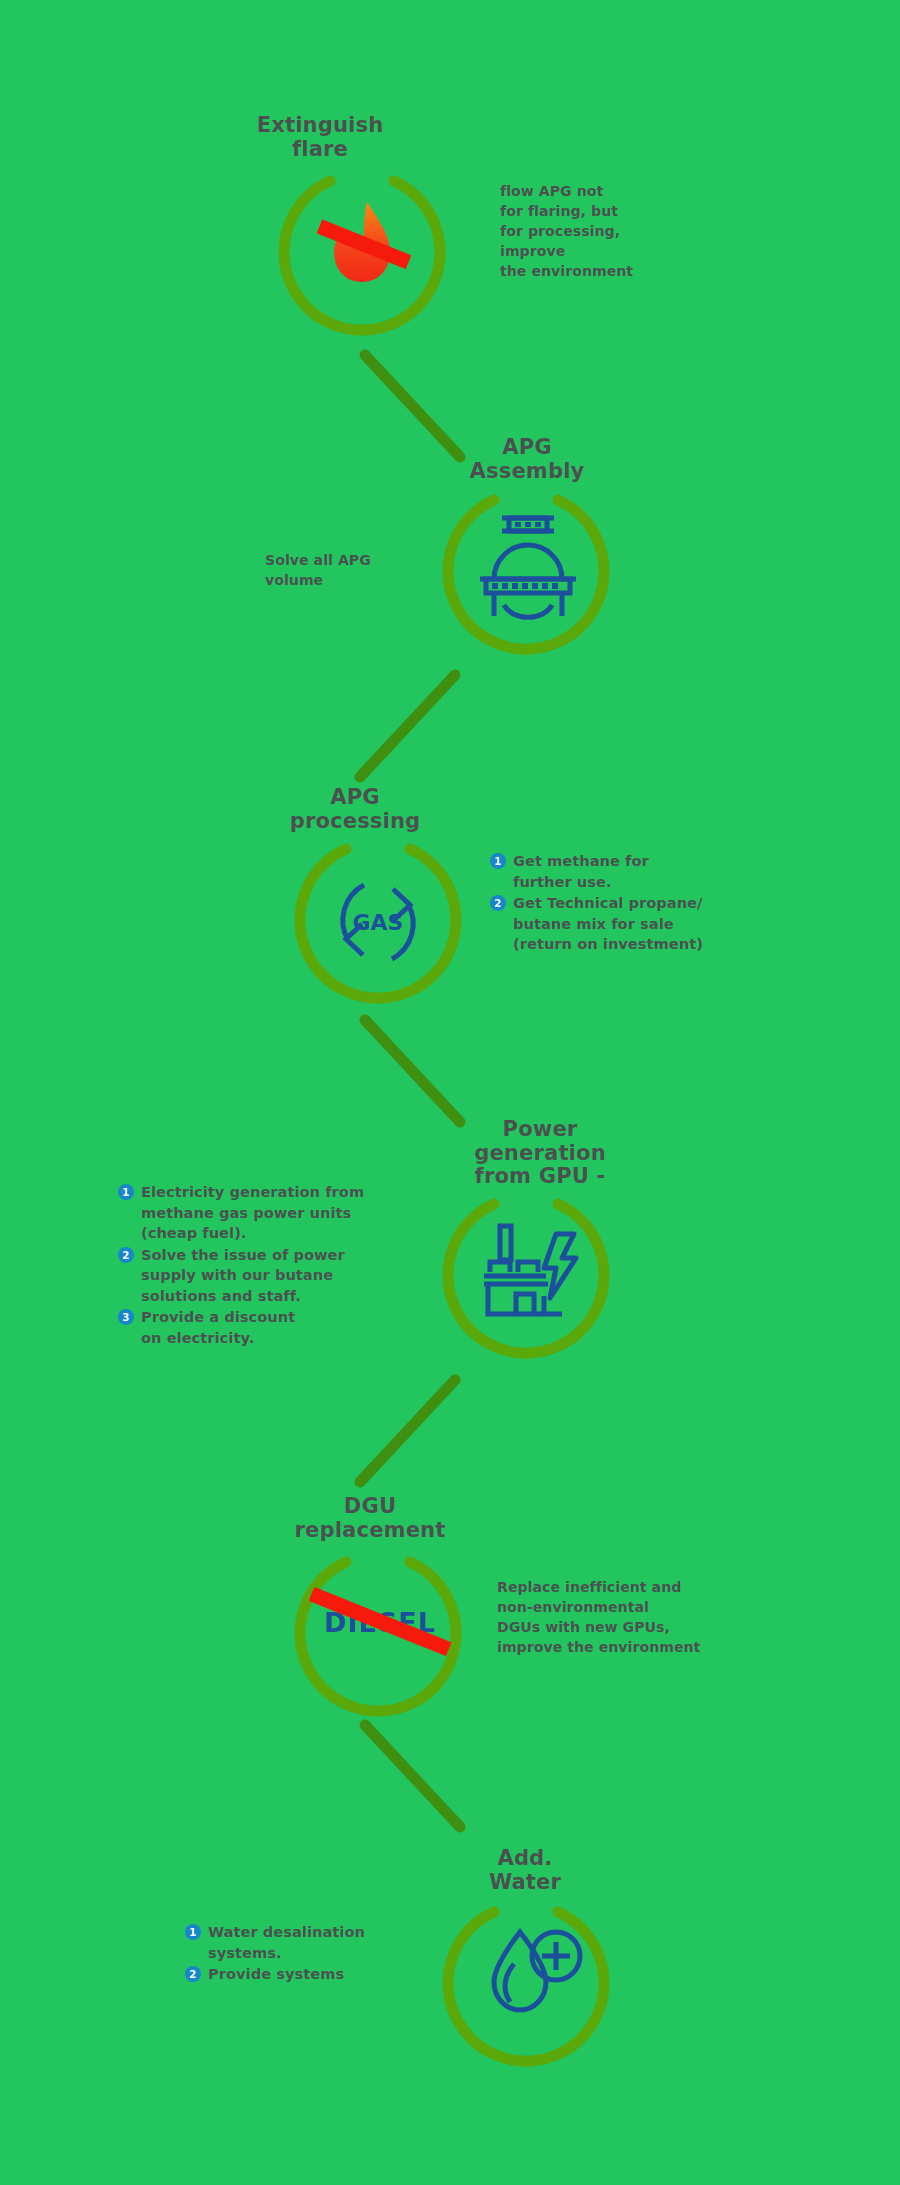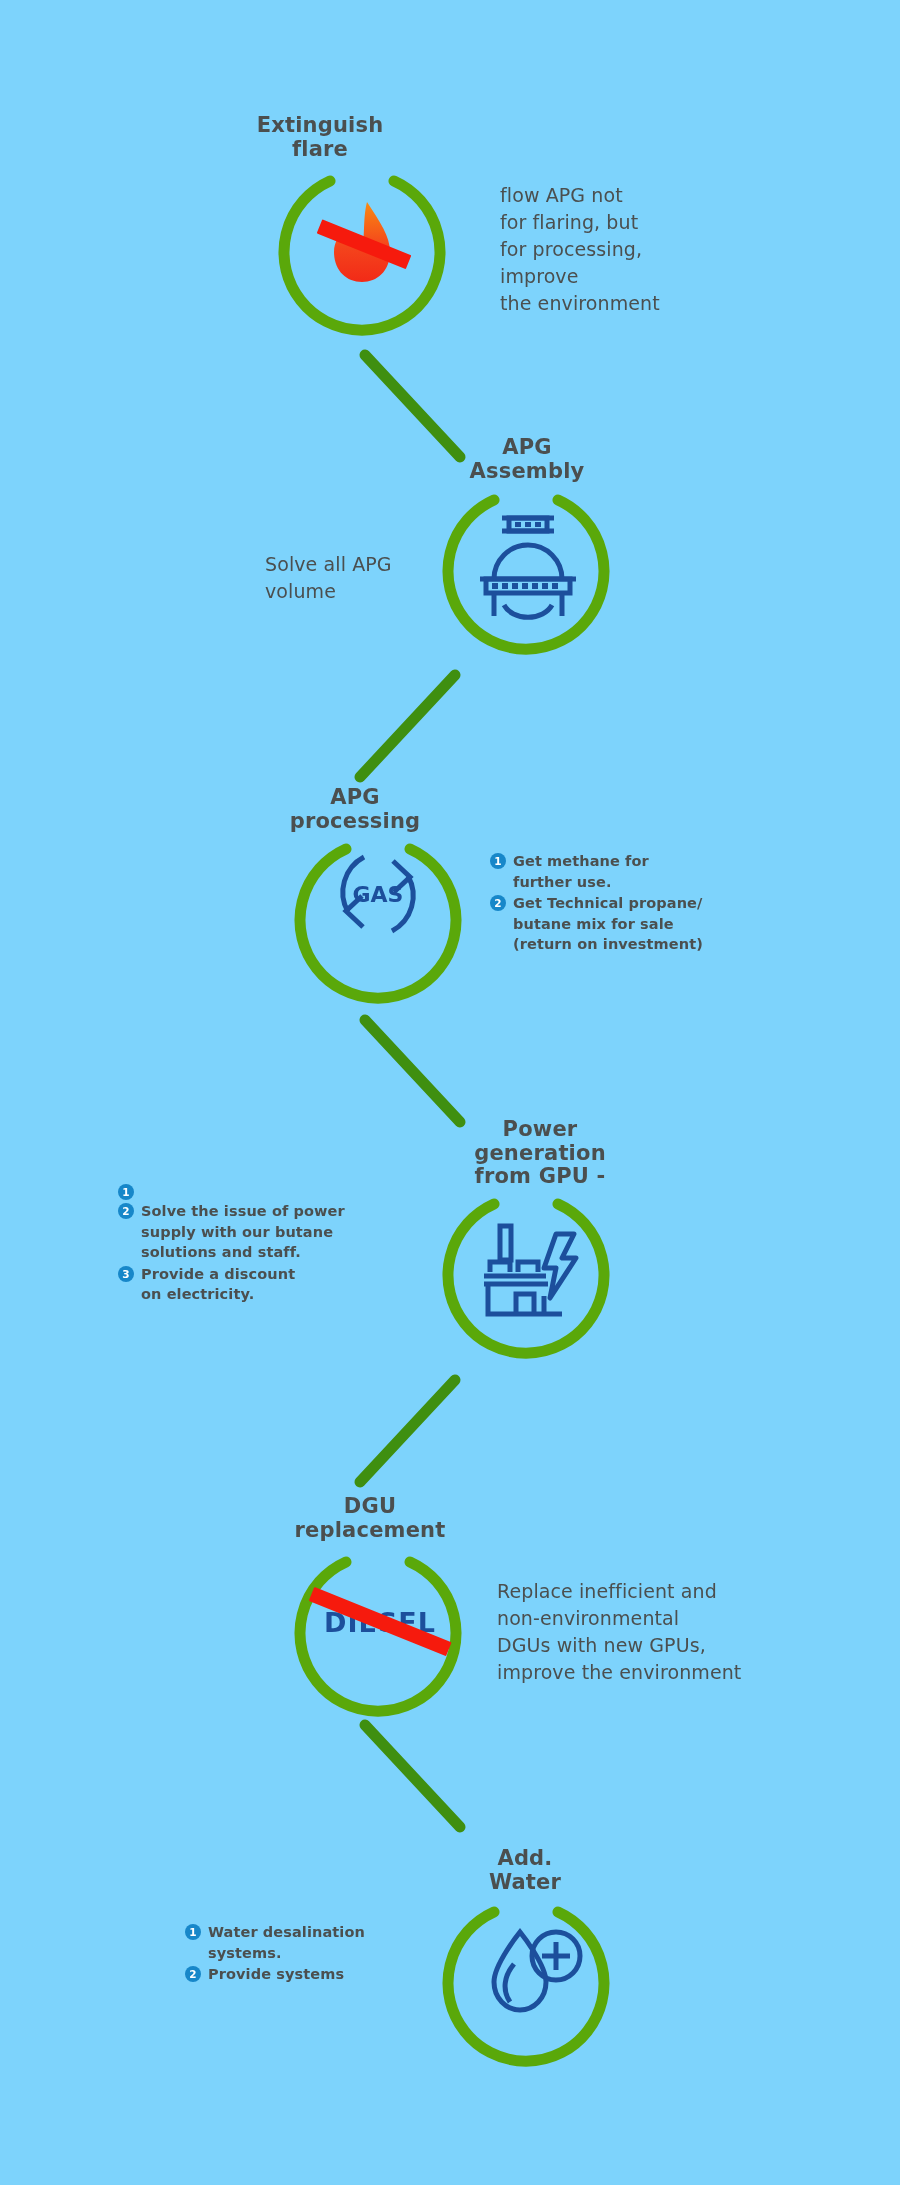--- a/index.html
+++ b/index.html
@@ -8,21 +8,21 @@
     padding: 0;
     background: #ffffff;
   }
   body {
     font-family: "DejaVu Sans", "Liberation Sans", sans-serif;
   }
   #stage {
     position: relative;
     width: 900px;
     height: 2185px;
-    background: #7dd3fc;
+    background: #22c55e;
     overflow: hidden;
   }
   .node {
     position: absolute;
   }
   
   .ring {
     position: absolute;
     width: 176px;
     height: 176px;
@@ -35,22 +35,22 @@
     font-size: 21px;
     line-height: 1.12;
     color: #4b4f4f;
     letter-spacing: 0.2px;
     white-space: pre-line;
     text-align: center;
   }
   
   .side-text {
     position: absolute;
-    font-weight: normal;
-    font-size: 19px;
+    font-weight: bold;
+    font-size: 14px;
     line-height: 1.42;
     color: #4b4f4f;
     white-space: pre-line;
     letter-spacing: 0.1px;
   }
   
   .num-list {
     position: absolute;
     font-weight: bold;
     font-size: 14.5px;
@@ -209,21 +209,21 @@
   <div class="node" style="left:0; top:0;">
     <div class="node-title" style="left:265px; top:786px; width:180px;">APG
 processing</div>
 
     <div class="ring" style="left:290px; top:835px;">
       <svg viewBox="0 0 176 176">
         <path d="M 56 14 A 78 78 0 1 0 120 14" fill="none" stroke="#5aa80a" stroke-width="11" stroke-linecap="round"></path>
       </svg>
     </div>
 
-    <div class="icon-wrap" style="left:320px; top:836px; width:116px; height:116px;">
+    <div class="icon-wrap" style="left:320px; top:864px; width:116px; height:116px;">
       <svg width="116" height="116" viewBox="0 0 116 116">
         <g fill="none" stroke="#1c4f9c" stroke-width="5">
           <path d="M 88 40 A 40 40 0 0 1 72 95"></path>
           <path d="M 28 76 A 40 40 0 0 1 44 21"></path>
         </g>
         <polyline points="73,25 90,41 74,56" fill="none" stroke="#1c4f9c" stroke-width="5" stroke-linejoin="miter"></polyline>
         <polyline points="43,91 26,75 42,60" fill="none" stroke="#1c4f9c" stroke-width="5" stroke-linejoin="miter"></polyline>
         <text x="58" y="66" text-anchor="middle" font-family="DejaVu Sans, Liberation Sans, sans-serif" font-size="22" font-weight="bold" fill="#1c4f9c">GAS</text>
       </svg>
     </div>
@@ -272,20 +272,23 @@
           <line x1="66" y1="100" x2="66" y2="82"></line>
 
           <path d="M 78 20 L 96 20 L 84 44 L 98 44 L 72 84 L 78 54 L 66 54 Z" stroke-linejoin="round"></path>
         </g>
       </svg>
     </div>
 
     <div class="num-list" style="left:118px; top:1182px; width:300px;">
       <div class="num-item">
         <span class="num-badge">1</span>
+        <span class="num-text">Electricity generation from
+methane gas power units
+(cheap fuel).</span>
       </div>
       <div class="num-item">
         <span class="num-badge">2</span>
         <span class="num-text">Solve the issue of power
 supply with our butane
 solutions and staff.</span>
       </div>
       <div class="num-item">
         <span class="num-badge">3</span>
         <span class="num-text">Provide a discount

